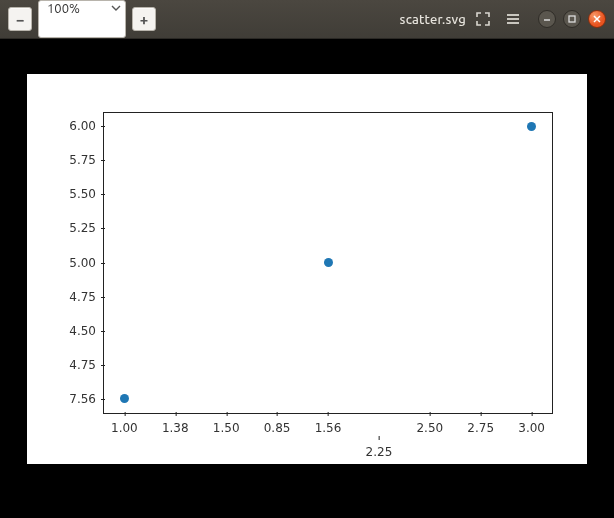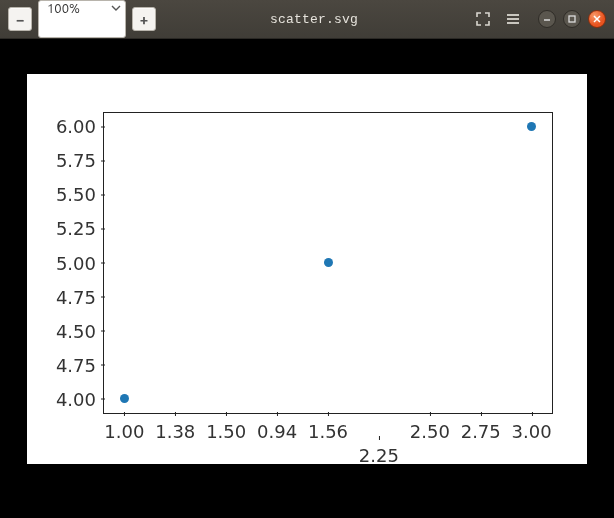--- a/index.html
+++ b/index.html
@@ -56,25 +56,24 @@
     min-width: 74px;
     gap: 6px;
     color: #333;
   }
   .zoom-text { flex: 1; }
   .chevron {
     display: inline-block;
   }
   .title-text {
     flex: 1;
-    text-align: center;
+    text-align: right;
     color: #e6e3dc;
     font-weight: 500;
     letter-spacing: .2px;
-    font-family: Liberation Mono, monospace;
   }
   .right-controls {
     display: flex;
     align-items: center;
     gap: 8px;
   }
   .icon-btn {
     width: 22px;
     height: 22px;
     display: flex;
@@ -122,21 +121,21 @@
   .axes {
     position: absolute;
     left: 76px;
     top: 38px;
     width: 448px;
     height: 300px;
     border: 1px solid #222;
   }
   .ytick, .xtick {
     position: absolute;
-    font-size: 18px;
+    font-size: 12px;
     color: #333;
     font-family: "DejaVu Sans", sans-serif;
   }
   .ytick {
     right: 100%;
     transform: translateY(-50%);
     padding-right: 8px;
     white-space: nowrap;
   }
   .ytick::after {
@@ -230,33 +229,33 @@
             </svg>
         </div>
       </div>
     </div>
   </div>
 
   <div class="viewer">
     <div class="figure">
       <div class="axes" id="axes">
 
-      <div class="ytick" style="top: 286.364px;">4.00</div>
+      <div class="ytick" style="top: 286.364px;">7.56</div>
           <div class="ytick" style="top: 252.273px;">4.75</div>
           <div class="ytick" style="top: 218.182px;">4.50</div>
           <div class="ytick" style="top: 184.091px;">4.75</div>
           <div class="ytick" style="top: 150px;">5.00</div>
           <div class="ytick" style="top: 115.909px;">5.25</div>
           <div class="ytick" style="top: 81.8182px;">5.50</div>
           <div class="ytick" style="top: 47.7273px;">5.75</div>
           <div class="ytick" style="top: 13.6364px;">6.00</div>
           <div class="xtick" style="left: 20.3636px;">1.00</div>
           <div class="xtick" style="left: 71.2727px;">1.38</div>
           <div class="xtick" style="left: 122.182px;">1.50</div>
-          <div class="xtick" style="left: 173.091px;">0.94</div>
+          <div class="xtick" style="left: 173.091px;">0.85</div>
           <div class="xtick" style="left: 224px;">1.56</div>
           <div class="xtick" style="left: 274.909px; margin-top: 24px;">2.25</div>
           <div class="xtick" style="left: 325.818px;">2.50</div>
           <div class="xtick" style="left: 376.727px;">2.75</div>
           <div class="xtick" style="left: 427.636px; text-align: center;">3.00</div>
           <div class="point" style="left: 20.3636px; top: 286.364px; background: rgb(31, 119, 180);"></div>
           <div class="point" style="left: 224px; top: 150px; background: rgb(31, 119, 180);"></div>
           <div class="point" style="left: 427.636px; top: 13.6364px; background: rgb(31, 119, 180);"></div>
         </div>
     </div>

